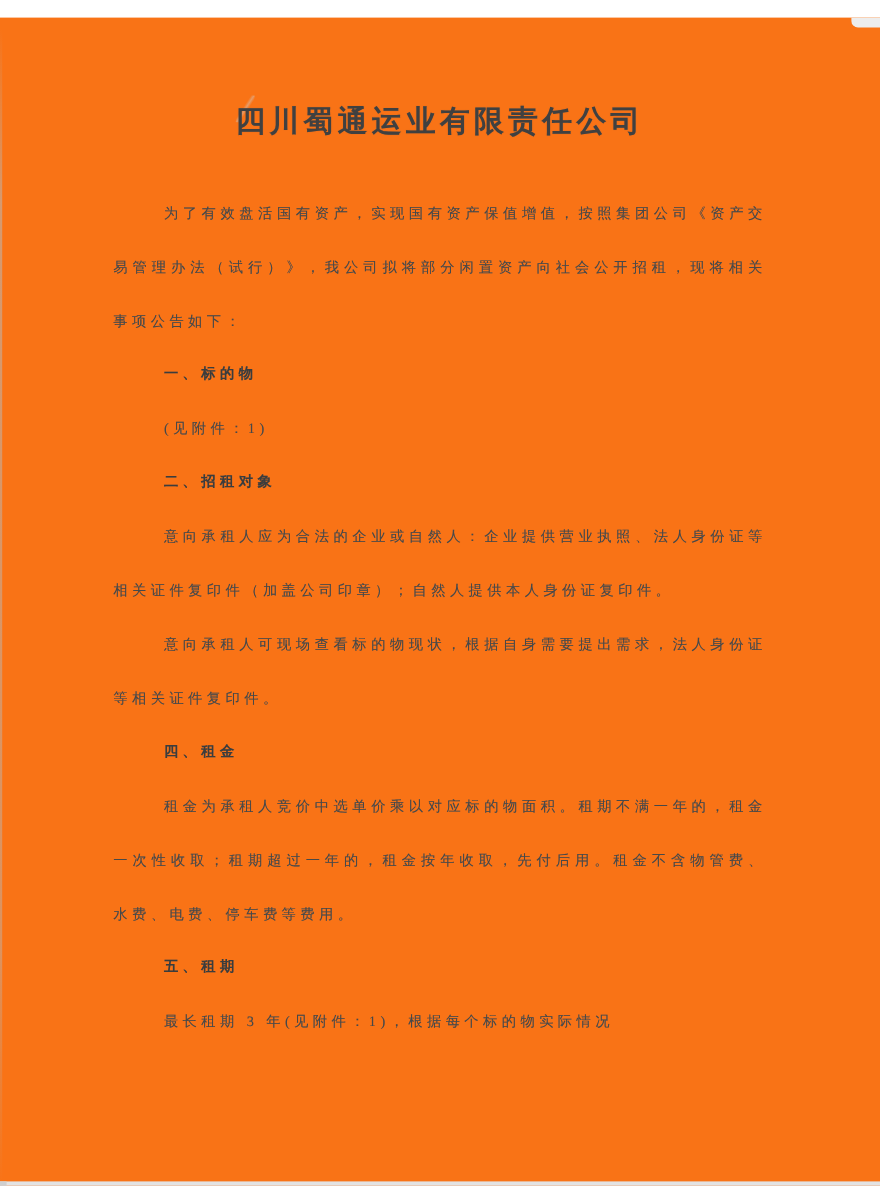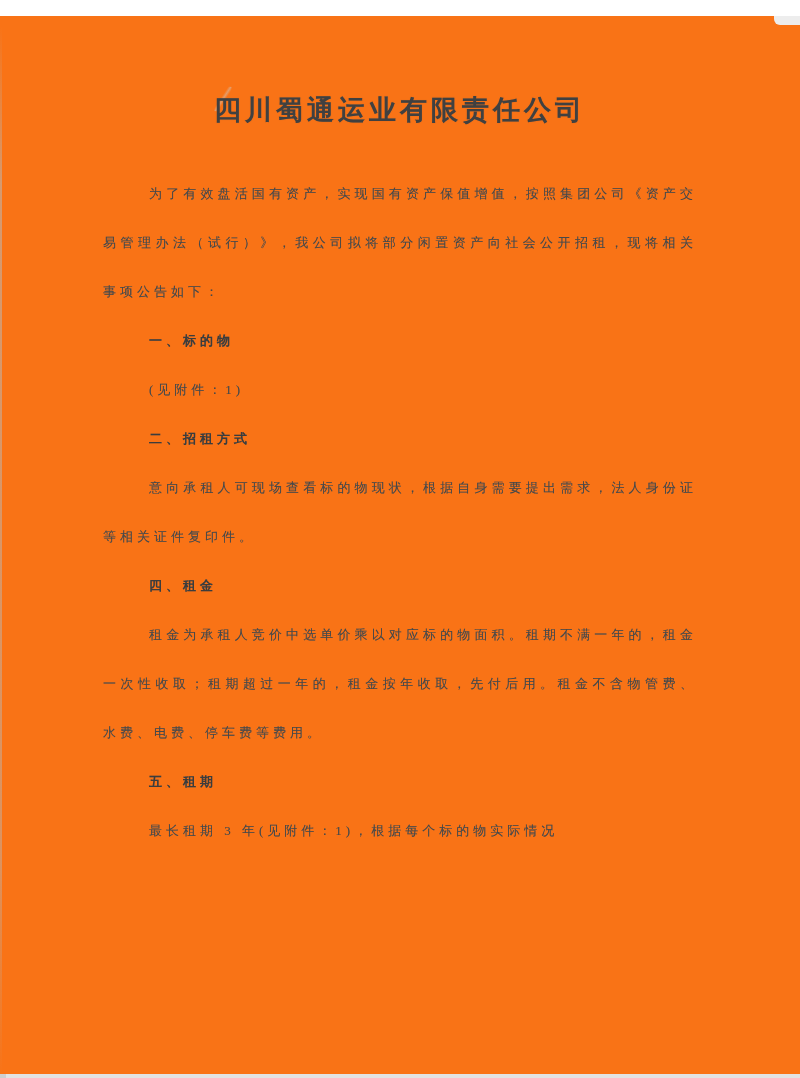--- a/index.html
+++ b/index.html
@@ -73,21 +73,21 @@
     text-align: justify;
     text-justify: inter-character;
     color: #484848;
     text-shadow: 0 0 0.6px rgba(95,95,95,0.5);
   }
   .body-text p {
     margin: 0;
     text-indent: 46px;
   }
   .sec-heading {
-    font-family: Liberation Sans, sans-serif;
+    font-family: Liberation Mono, monospace;
     font-weight: 700;
     color: #3c3c3c;
   }
 </style>
 </head>
 <body>
 
 <div class="sheet">
   <div class="fold-mark"></div>
   <div class="corner-smudge"></div>
@@ -96,21 +96,22 @@
     <div class="title">
       <div>四川蜀通运业有限责任公司</div>
     </div>
 
     <div class="body-text">
       <p>为了有效盘活国有资产，实现国有资产保值增值，按照集团公司《资产交易管理办法（试行）》，我公司拟将部分闲置资产向社会公开招租，现将相关事项公告如下：</p>
 
       <p class="sec-heading">一、标的物</p>
       <p>(见附件：1)</p>
 
-      <p class="sec-heading">二、招租方式</p>
+      <p class="sec-heading">二、招租对象</p>
+      <p>意向承租人应为合法的企业或自然人：企业提供营业执照、法人身份证等相关证件复印件（加盖公司印章）；自然人提供本人身份证复印件。</p>
 
       <p>意向承租人可现场查看标的物现状，根据自身需要提出需求，法人身份证等相关证件复印件。</p>
 
       <p class="sec-heading">四、租金</p>
       <p>租金为承租人竞价中选单价乘以对应标的物面积。租期不满一年的，租金一次性收取；租期超过一年的，租金按年收取，先付后用。租金不含物管费、水费、电费、停车费等费用。</p>
 
       <p class="sec-heading">五、租期</p>
       <p>最长租期 3 年(见附件：1)，根据每个标的物实际情况</p>
     </div>
   </div>

